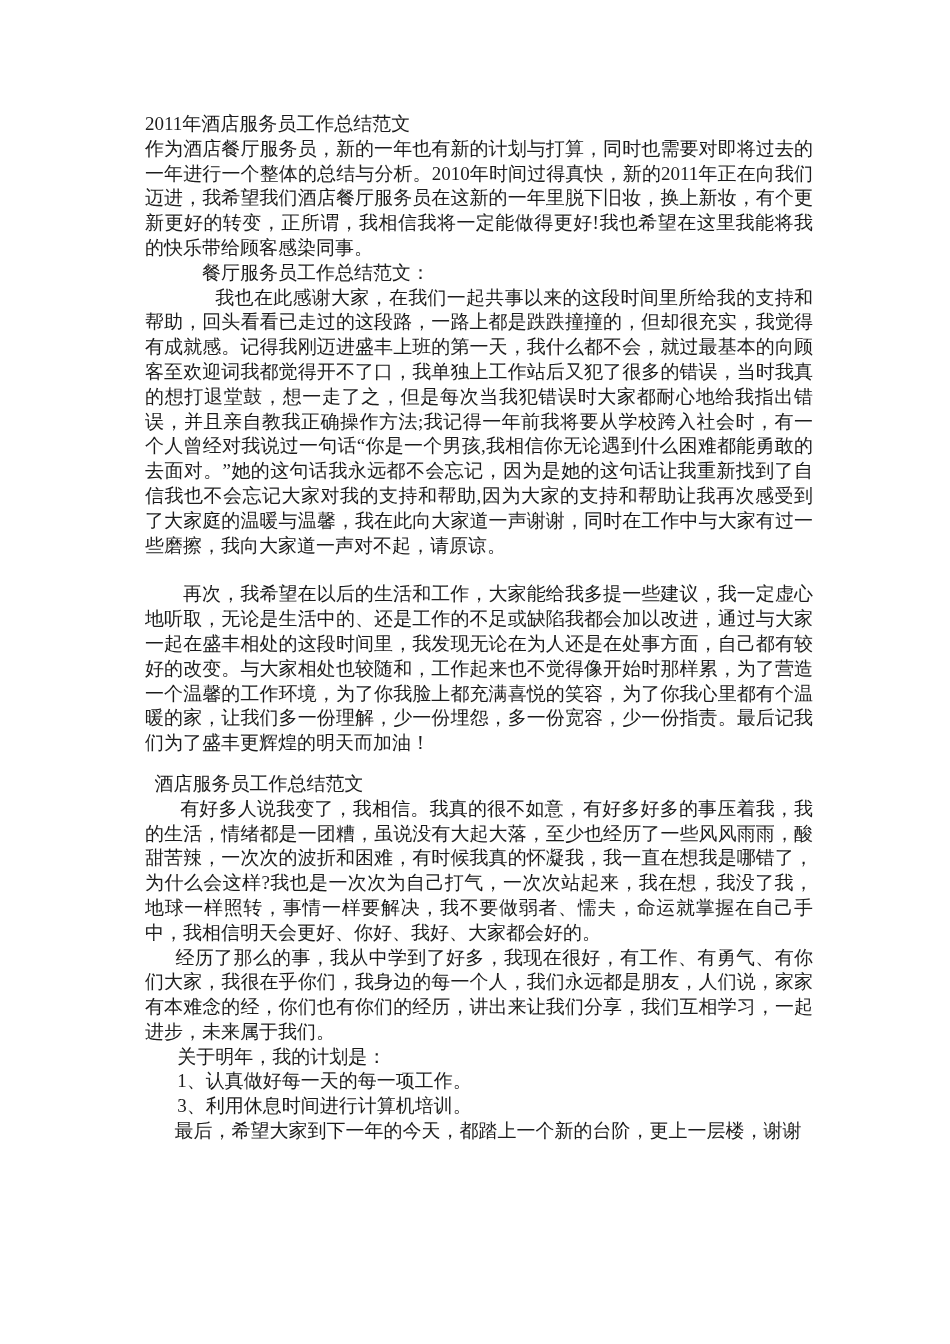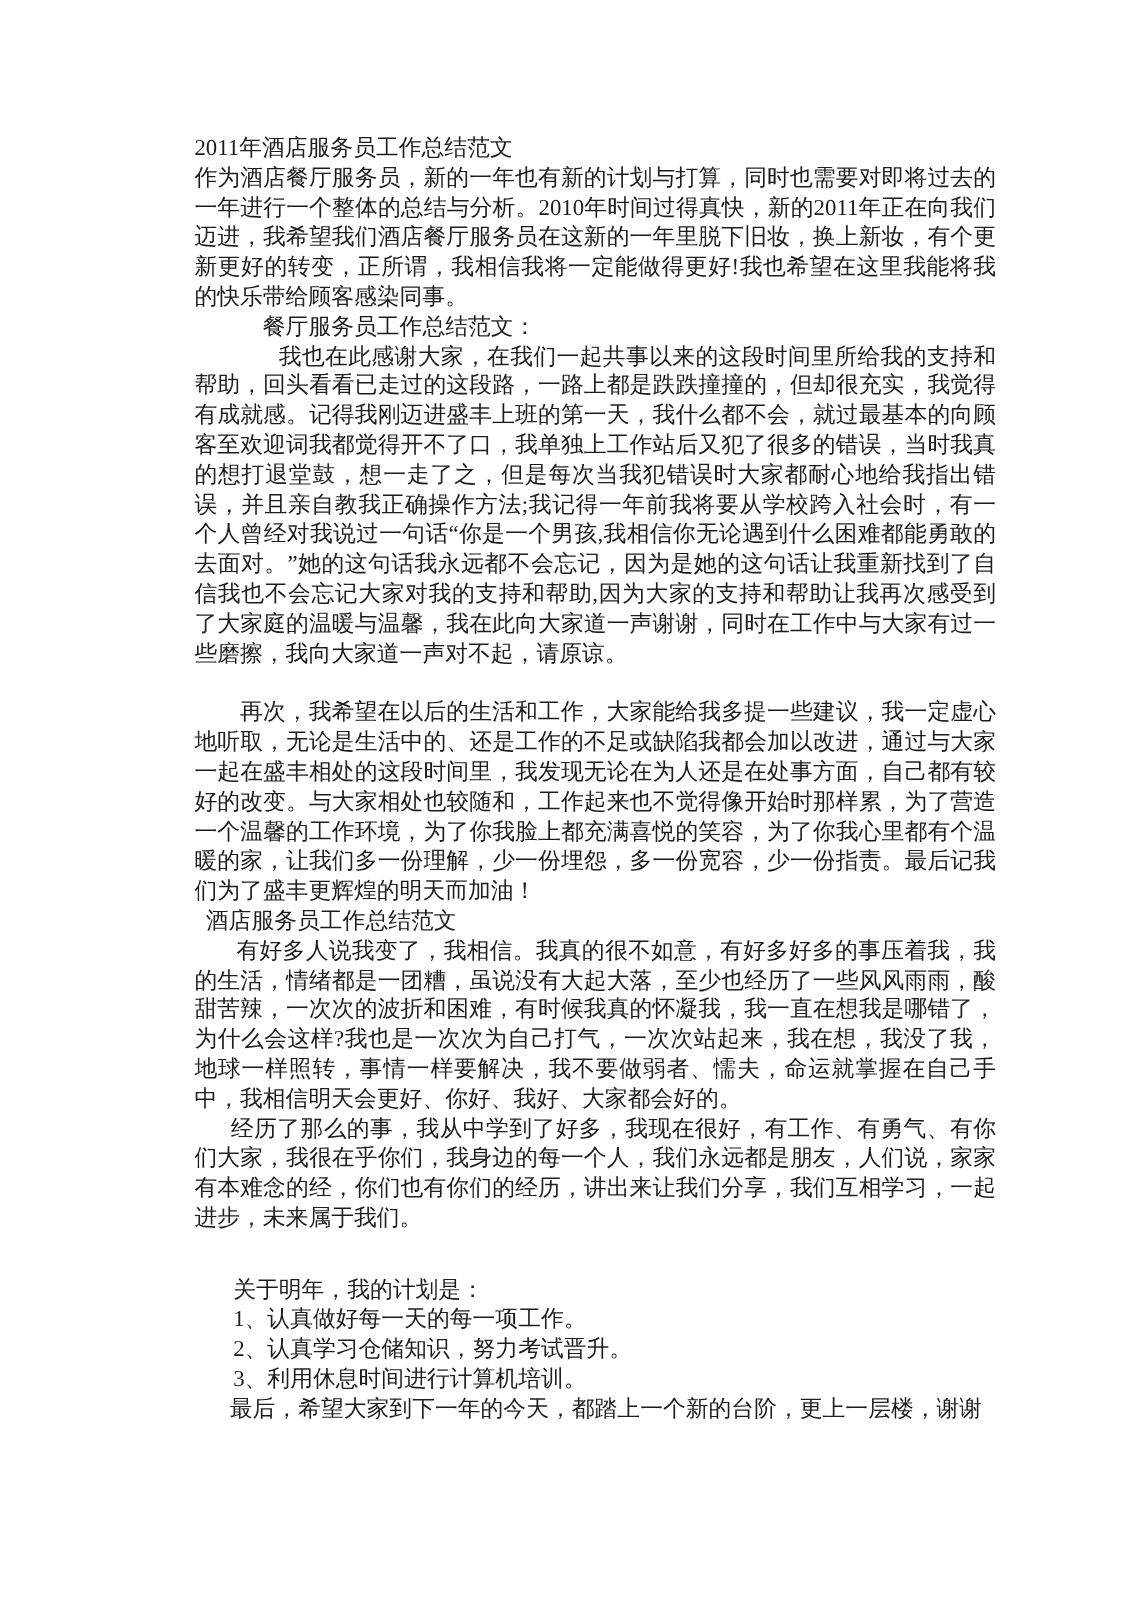--- a/index.html
+++ b/index.html
@@ -13,21 +13,21 @@
     overflow: hidden;
   }
   .page {
     position: relative;
     width: 950px;
     height: 1344px;
     background: #ffffff;
   }
   .doc-content {
     position: absolute;
-    left: 162px;
+    left: 145px;
     top: 112px;
     width: 668px;
     font-family: "Liberation Serif", "DejaVu Serif", serif;
     font-size: 19px;
     line-height: 24.8px;
     color: #1c1c1c;
     text-align: justify;
     word-break: break-all;
   }
   .doc-title {
@@ -47,23 +47,22 @@
 <body>
 
 <div class="page">
   <div class="doc-content">
     <p class="doc-title">2011年酒店服务员工作总结范文</p>
     <div>
         <p class="para" style="text-indent: 0em;">作为酒店餐厅服务员，新的一年也有新的计划与打算，同时也需要对即将过去的一年进行一个整体的总结与分析。2010年时间过得真快，新的2011年正在向我们迈进，我希望我们酒店餐厅服务员在这新的一年里脱下旧妆，换上新妆，有个更新更好的转变，正所谓，我相信我将一定能做得更好!我也希望在这里我能将我的快乐带给顾客感染同事。</p>
         <p class="para" style="text-indent: 3em;">餐厅服务员工作总结范文：</p>
         <p class="para" style="text-indent: 3.7em;">我也在此感谢大家，在我们一起共事以来的这段时间里所给我的支持和帮助，回头看看已走过的这段路，一路上都是跌跌撞撞的，但却很充实，我觉得有成就感。记得我刚迈进盛丰上班的第一天，我什么都不会，就过最基本的向顾客至欢迎词我都觉得开不了口，我单独上工作站后又犯了很多的错误，当时我真的想打退堂鼓，想一走了之，但是每次当我犯错误时大家都耐心地给我指出错误，并且亲自教我正确操作方法;我记得一年前我将要从学校跨入社会时，有一个人曾经对我说过一句话“你是一个男孩,我相信你无论遇到什么困难都能勇敢的去面对。”她的这句话我永远都不会忘记，因为是她的这句话让我重新找到了自信我也不会忘记大家对我的支持和帮助,因为大家的支持和帮助让我再次感受到了大家庭的温暖与温馨，我在此向大家道一声谢谢，同时在工作中与大家有过一些磨擦，我向大家道一声对不起，请原谅。</p>
         <p class="para" style="text-indent: 2em; margin-top: 24px;">再次，我希望在以后的生活和工作，大家能给我多提一些建议，我一定虚心地听取，无论是生活中的、还是工作的不足或缺陷我都会加以改进，通过与大家一起在盛丰相处的这段时间里，我发现无论在为人还是在处事方面，自己都有较好的改变。与大家相处也较随和，工作起来也不觉得像开始时那样累，为了营造一个温馨的工作环境，为了你我脸上都充满喜悦的笑容，为了你我心里都有个温暖的家，让我们多一份理解，少一份埋怨，多一份宽容，少一份指责。最后记我们为了盛丰更辉煌的明天而加油！</p>
-        <p class="para" style="text-indent: 0.5em;">酒店服务员工作总结范文</p>
+        <p class="para" style="text-indent: 0.5em; margin-top: 16px;">酒店服务员工作总结范文</p>
         <p class="para" style="text-indent: 1.85em;">有好多人说我变了，我相信。我真的很不如意，有好多好多的事压着我，我的生活，情绪都是一团糟，虽说没有大起大落，至少也经历了一些风风雨雨，酸甜苦辣，一次次的波折和困难，有时候我真的怀凝我，我一直在想我是哪错了，为什么会这样?我也是一次次为自己打气，一次次站起来，我在想，我没了我，地球一样照转，事情一样要解决，我不要做弱者、懦夫，命运就掌握在自己手中，我相信明天会更好、你好、我好、大家都会好的。</p>
         <p class="para" style="text-indent: 1.6em;">经历了那么的事，我从中学到了好多，我现在很好，有工作、有勇气、有你们大家，我很在乎你们，我身边的每一个人，我们永远都是朋友，人们说，家家有本难念的经，你们也有你们的经历，讲出来让我们分享，我们互相学习，一起进步，未来属于我们。</p>
-        <p class="para" style="text-indent: 1.7em; margin-top: 35px;">关于明年，我的计划是：</p>
+        <p class="para" style="text-indent: 1.7em;">关于明年，我的计划是：</p>
         <p class="para" style="text-indent: 1.7em;">1、认真做好每一天的每一项工作。</p>
-        <p class="para" style="text-indent: 1.7em;">2、认真学习仓储知识，努力考试晋升。</p>
         <p class="para" style="text-indent: 1.7em;">3、利用休息时间进行计算机培训。</p>
         <p class="para" style="text-indent: 1.55em;">最后，希望大家到下一年的今天，都踏上一个新的台阶，更上一层楼，谢谢</p>
       </div>
   </div>
 </div>
 
 </body></html>

